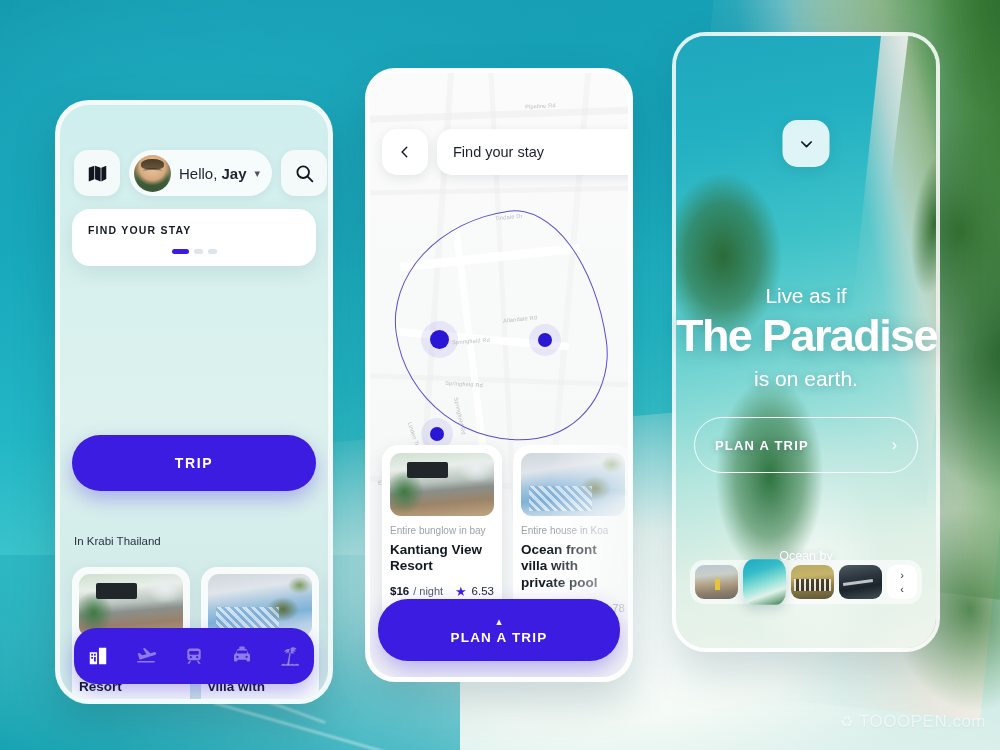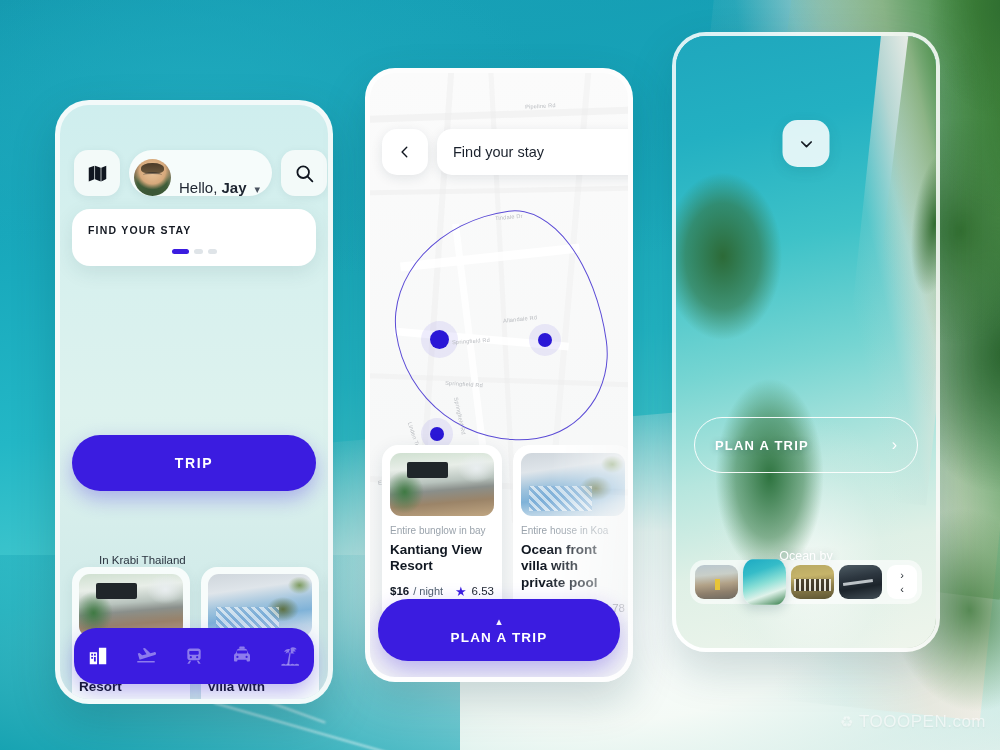--- a/index.html
+++ b/index.html
@@ -97,21 +97,21 @@
     display:flex; gap:9px; align-items:center;
   }
   .icon-btn {
     width:46px; height:46px; border-radius:14px;
     background:#f3faf9; display:flex; align-items:center; justify-content:center;
     box-shadow: 0 2px 8px rgba(20,70,80,0.08);
     flex:0 0 auto;
   }
   .greet-pill {
     flex:1; height:46px; border-radius:24px; background:#f6fcfb;
-    display:flex; align-items:flex-end; gap:8px; padding:0 12px 0 5px;
+    display:flex; align-items:center; gap:8px; padding:0 12px 0 5px;
     box-shadow: 0 2px 8px rgba(20,70,80,0.08);
   }
   .avatar {
     width:37px; height:37px; border-radius:50%; flex:0 0 auto;
     background:
       radial-gradient(circle at 50% 32%, #e8c49c 0%, #d9ab7d 42%, rgba(217,171,125,0) 60%),
       radial-gradient(circle at 50% 72%, #3f5b3a 0%, #46663f 45%, rgba(70,102,63,0) 70%),
       linear-gradient(170deg, #6f5a44 0%, #8a7254 35%, #c8d2c0 100%);
     box-shadow: inset 0 -6px 10px rgba(0,0,0,0.12);
     position:relative; overflow:hidden;
@@ -148,21 +148,21 @@
   .dot.on { width:17px; background:#3b1ce0; }
 
   .find-btn {
     position:absolute; left:12px; top:330px; right:12px; height:56px;
     background:#3b1ce0; color:#fff; border:none; border-radius:28px;
     font-size:14px; font-weight:600; letter-spacing:1.6px;
     box-shadow: 0 8px 20px rgba(59,28,224,0.30); cursor:pointer;
     font-family:"Liberation Sans", sans-serif;
   }
   .p1-heading { position:absolute; left:14px; top:405px; font-size:26px; font-weight:700; color:#101622; letter-spacing:-0.3px; }
-  .p1-sub { position:absolute; left:14px; top:449px; font-size:11.5px; color:#2b3440;margin-left:25px; }
+  .p1-sub { position:absolute; left:14px; top:430px; font-size:11.5px; color:#2b3440; }
 
   .p1-cards { position:absolute; left:12px; top:462px; right:0; height:164px; display:flex; gap:11px; }
   .stay-card {
     width:118px; flex:0 0 auto; background:#f7fcfb; border-radius:16px;
     padding:7px 7px 9px; box-shadow: 0 4px 14px rgba(20,70,80,0.08);
   }
   .stay-photo { width:100%; height:63px; border-radius:11px; overflow:hidden; position:relative; }
   .ph-living {
     background:
       radial-gradient(ellipse 30% 55% at 14% 62%, #3f7a43 0%, rgba(63,122,67,0) 62%),
@@ -529,20 +529,25 @@
     <div class="p3-beach"></div>
     <div class="p3-trees"></div>
   </div>
 
   <div class="p3-chev">
     <svg width="16" height="16" viewBox="0 0 24 24" fill="none" stroke="#141a22" stroke-width="2.6" stroke-linecap="round" stroke-linejoin="round">
       <polyline points="5 9 12 16 19 9"></polyline>
     </svg>
   </div>
 
+  <div class="hero">
+    <div class="hero-1">Live as if</div>
+    <div class="hero-2">The Paradise</div>
+    <div class="hero-3">is on earth.</div>
+  </div>
 
   <div class="trip-outline">
     <span class="trip-txt">PLAN A TRIP</span>
     <span class="trip-arrow">›</span>
   </div>
 
   <div class="credit">
     <div class="credit-1">Ocean by</div>
     <div class="credit-2">Denys Nevozhai</div>
   </div>

